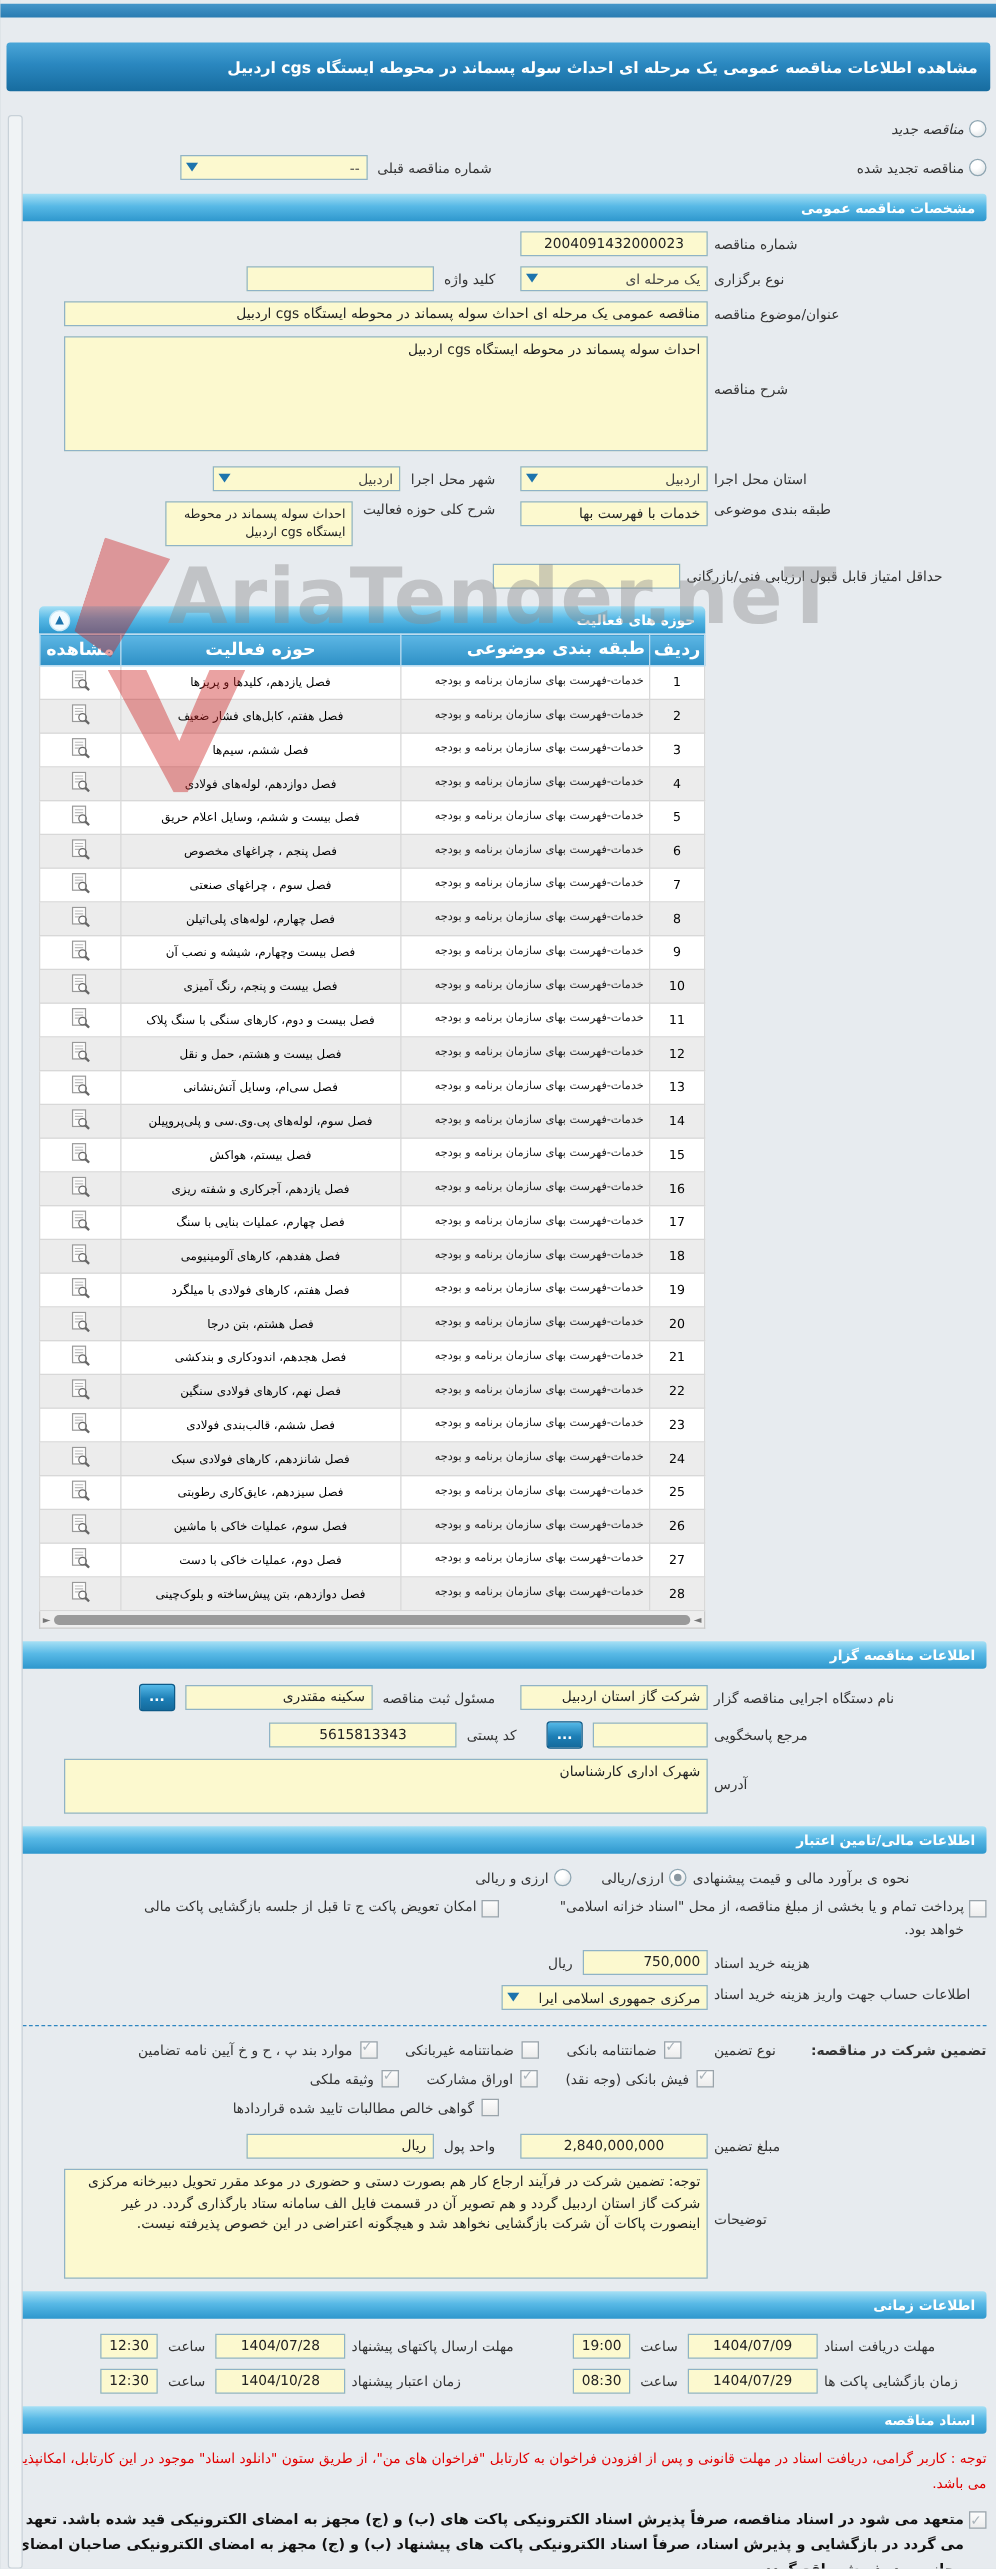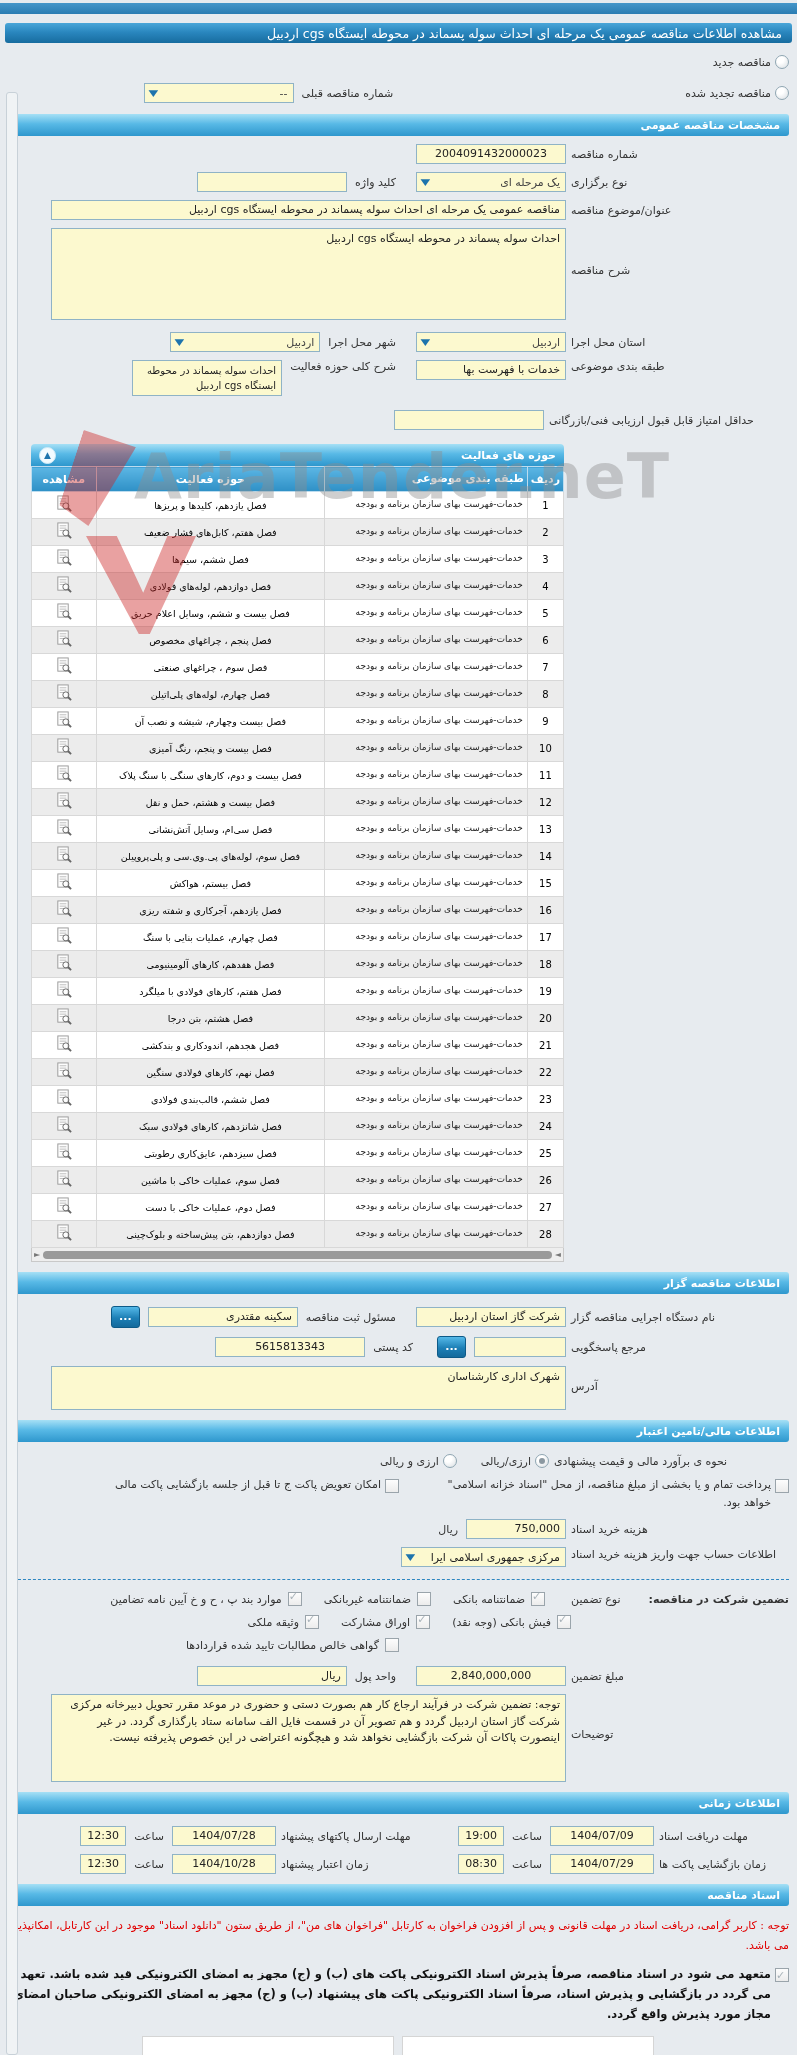--- a/index.html
+++ b/index.html
@@ -1,20 +1,20 @@
 <!DOCTYPE html>
 <html lang="fa" dir="rtl"><head>
 <meta charset="utf-8">
 <style>
   html,body{margin:0;padding:0;}
   body{font-family:"DejaVu Sans","Liberation Sans",sans-serif;background:#dfe5ea;}
   #page{position:relative;width:797px;height:2055px;margin:0;background:#e7ebef;overflow:hidden;border-left:1px solid #c3ccd3;}
   .side-strip{position:absolute;top:92px;bottom:0;left:6px;width:10px;background:#f0f3f5;border:1px solid #c8d1d8;border-radius:3px;}
   .topstrip{height:11px;background:linear-gradient(180deg,#4596c9,#2a7cb2);margin-top:3px;}
-  .titlebar{margin:9px 5px 0 5px;height:20px;background:linear-gradient(180deg,#4aa6d8 0%,#2a87bf 45%,#176c9f 100%);border-radius:3px;color:#fff;font-weight:normal;font-size:12.5px;display:flex;align-items:center;padding:0 10px;}
+  .titlebar{margin:20px 5px 0 5px;height:39px;background:linear-gradient(180deg,#4aa6d8 0%,#2a87bf 45%,#176c9f 100%);border-radius:3px;color:#fff;font-weight:bold;font-size:12.5px;display:flex;align-items:center;padding:0 10px;}
   .content{padding:0 8px;}
   .radio-row{display:flex;align-items:center;margin-top:9px;min-height:22px;font-size:11px;color:#333;}
   .radio{width:12px;height:12px;border-radius:50%;border:1px solid #8fa6b2;background:radial-gradient(circle at 35% 30%,#fff 30%,#d7dde1);display:inline-block;margin-left:4px;position:relative;flex:0 0 auto;}
   .radio.checked::after{content:"";position:absolute;left:3px;top:3px;width:6px;height:6px;border-radius:50%;background:#8b98a1;}
   .cb{width:12px;height:12px;border:1px solid #9aa4ab;background:linear-gradient(#fdfdfd,#ececec);display:inline-block;margin-left:4px;position:relative;flex:0 0 auto;}
   .cb.checked::after{content:"✓";position:absolute;left:0px;top:-3px;font-size:11px;color:#a9b3ba;font-weight:bold;}
   .secbar{margin:10px 0 0 0;height:22px;background:linear-gradient(180deg,#a6e0f5,#58b9e6 45%,#2e97cd);border-radius:3px;color:#fff;font-weight:bold;font-size:11px;display:flex;align-items:center;padding:0 9px;}
   .frow{display:flex;align-items:center;margin-top:8px;font-size:11px;color:#333;}
   .lbl{width:218px;text-align:left;padding-left:5px;color:#333;flex:0 0 auto;}
   .val,.sel,.ta{background:#fcf9cf;border:1px solid #8fb3c6;font-size:11px;color:#222;box-sizing:border-box;}
@@ -25,21 +25,21 @@
   .sel .arrow{color:#1d74ad;font-size:9px;transform:scaleX(1.4);}
   .ta{padding:2px 5px;line-height:1.5;overflow:hidden;}
   .wide{width:515px;}
   .dots-btn{width:27px;height:20px;border-radius:3px;background:linear-gradient(180deg,#55b9e8,#1d7fb6 55%,#146a9c);border:1px solid #0d5a88;color:#fff;font-weight:bold;font-size:11px;display:flex;align-items:center;justify-content:center;line-height:10px;}
   .gap20{margin-right:20px;} .gap8{margin-right:8px;} .gap40{margin-right:24px;}
   
   .tbl-wrap{width:533px;margin:14px 225px 0 0;}
   .tbl-head{height:22px;background:linear-gradient(180deg,#a6e0f5,#58b9e6 45%,#2e97cd);border-radius:4px 4px 0 0;color:#fff;font-weight:bold;font-size:11px;display:flex;align-items:center;justify-content:space-between;padding:0 8px;}
   .toggle{width:15px;height:15px;border-radius:50%;background:#f2fbff;color:#1d74ad;font-size:9px;display:flex;align-items:center;justify-content:center;border:1px solid #cde9f6;}
   table.act{border-collapse:collapse;width:100%;background:#fff;}
-  table.act th{background:linear-gradient(180deg,#5cb6e4,#2e90c6);color:#fff;font-size:11px;font-weight:bold;border:1px solid #bcdcef;height:22px;padding:1px 3px;}
+  table.act th{background:linear-gradient(180deg,#5cb6e4,#2e90c6);color:#fff;font-size:14px;font-weight:bold;border:1px solid #bcdcef;height:22px;padding:1px 3px;}
   table.act td{border:1px solid #d8d8d8;padding:1px 4px;height:24px;}
   .c-idx{width:24px;text-align:center;font-size:10px;}
   .c-cat{width:198px;text-align:right;font-size:9px;color:#222;line-height:1.25;}
   .c-act{width:225px;text-align:center;font-size:9.5px;}
   .c-view{width:56px;text-align:center;}
   table.act tr:nth-child(even) td{background:#ececec;}
   .hscroll{height:13px;border:1px solid #c9c9c9;background:#eee;display:flex;align-items:center;padding:0 2px;border-top:none;}
   .hthumb{height:8px;background:#9a9a9a;border-radius:4px;flex:1;margin:0 3px;}
   .harrow{font-size:8px;color:#777;line-height:8px;}
   
@@ -62,21 +62,21 @@
 </head>
 <body>
 
 <div id="page">
   <div class="topstrip"></div>
   <div class="side-strip"></div>
 
   <div class="titlebar">مشاهده اطلاعات مناقصه عمومی یک مرحله ای احداث سوله پسماند در محوطه ایستگاه cgs اردبیل</div>
 
   <div class="content">
-    <div class="radio-row" style="margin-top:8px;">
+    <div class="radio-row" style="margin-top:19px;font-style:italic;">
       <span class="radio"></span>
       <span>مناقصه جدید</span>
     </div>
     <div class="radio-row">
       <span class="radio"></span>
       <span>مناقصه تجدید شده</span>
       <span style="margin-right:292px;">شماره مناقصه قبلی</span>
       <div class="sel w150 gap8 muted-sel">
         <span>--</span>
           <span class="arrow">▼</span>

